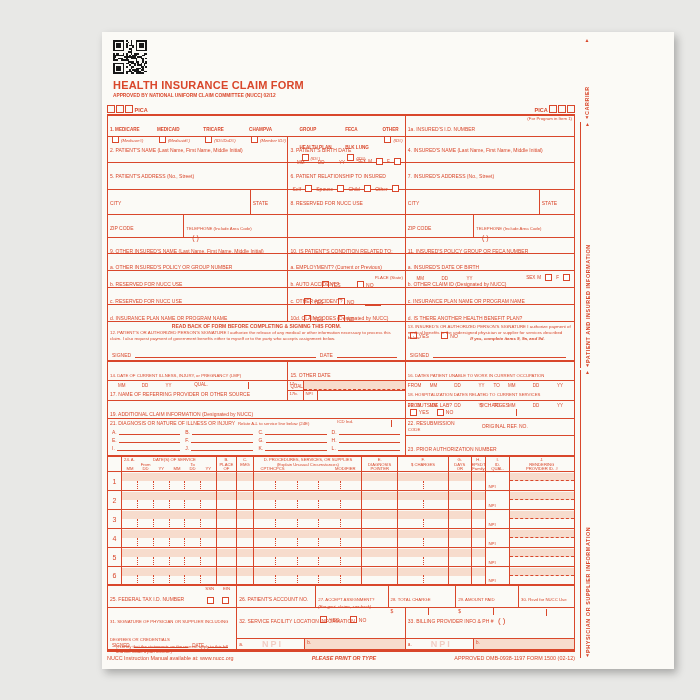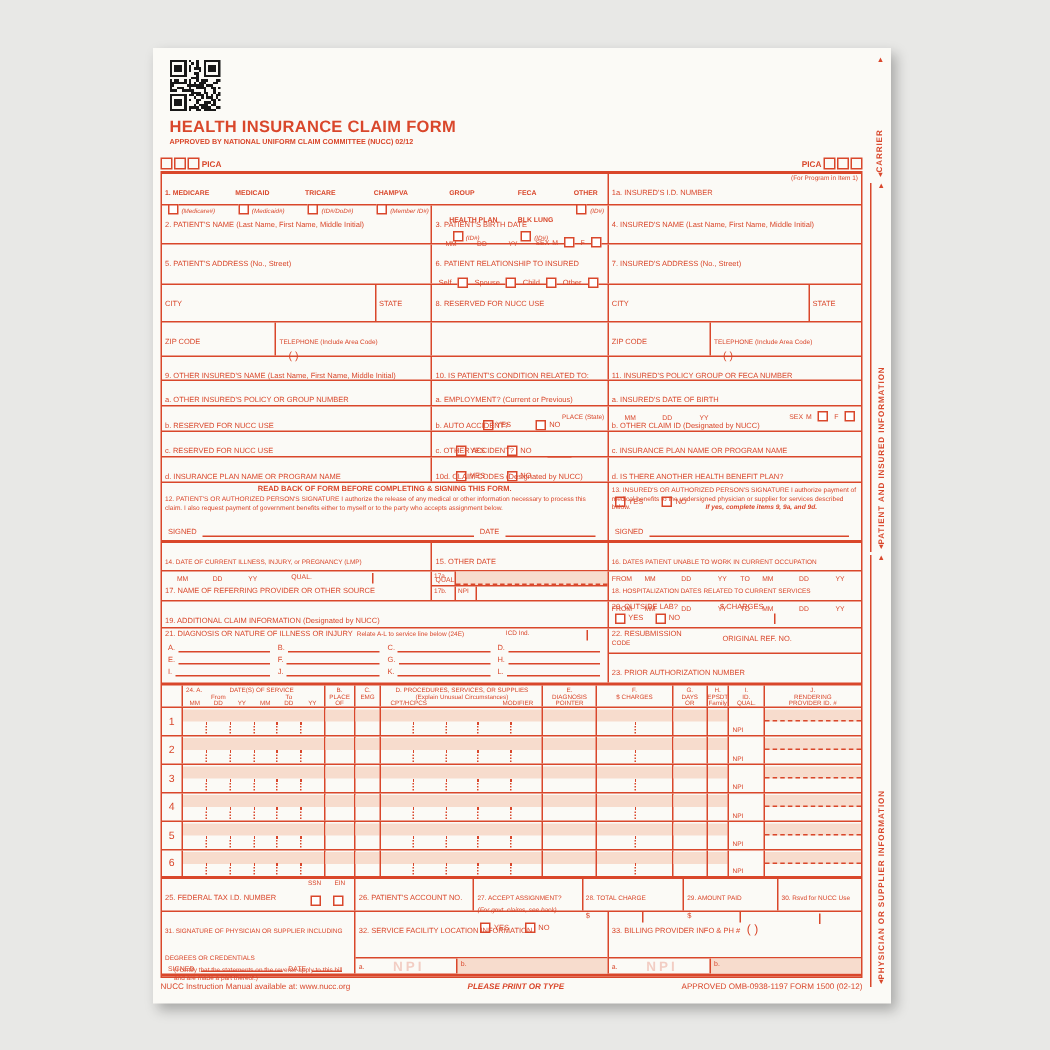--- a/index.html
+++ b/index.html
@@ -1,19 +1,19 @@
 <!DOCTYPE html>
 <html style="--red: #d9472b; --shade: #f7dccd; --paper: #fbfaf6; --bg: #e8e8e6; --black: #181818;"><head>
 <meta charset="utf-8">
 <style>
   :root{--red:#d9472b;--shade:#f7dccd;--paper:#fbfaf6;--bg:#e8e8e6;--black:#181818;}
   *{box-sizing:border-box;margin:0;padding:0;}
   html,body{width:700px;height:700px;overflow:hidden;}
   body{background:var(--bg);font-family:"Liberation Sans",sans-serif;color:var(--red);}
-  .paper{position:absolute;left:102px;top:32px;width:492px;height:637px;background:var(--paper);
+  .paper{position:absolute;left:102px;top:32px;width:572px;height:637px;background:var(--paper);
          box-shadow:3px 4px 8px rgba(0,0,0,.28);padding:6px 3px 2px 5px;}
   .form{width:468px;position:relative;}
   .pre{white-space:pre-line;}
   .it{font-style:italic;}
   .b{font-weight:bold;}
   .lb{font-size:5px;line-height:1.2;}
   .lb2{font-size:4.3px;line-height:1.15;}
   .qr{width:34px;height:34px;display:block;margin:2px 0 0 6px;}
   .title{font-size:11px;font-weight:bold;letter-spacing:.2px;margin:5px 0 0 6px;}
   .subtitle{font-size:4.8px;font-weight:bold;margin:2px 0 0 6px;}

